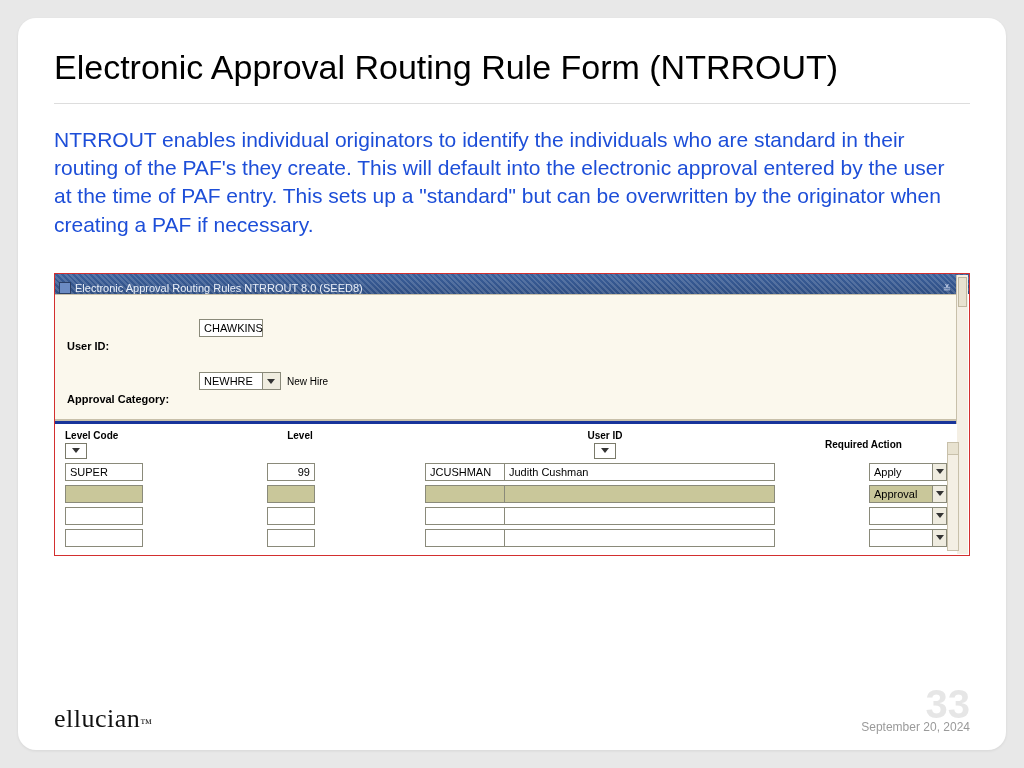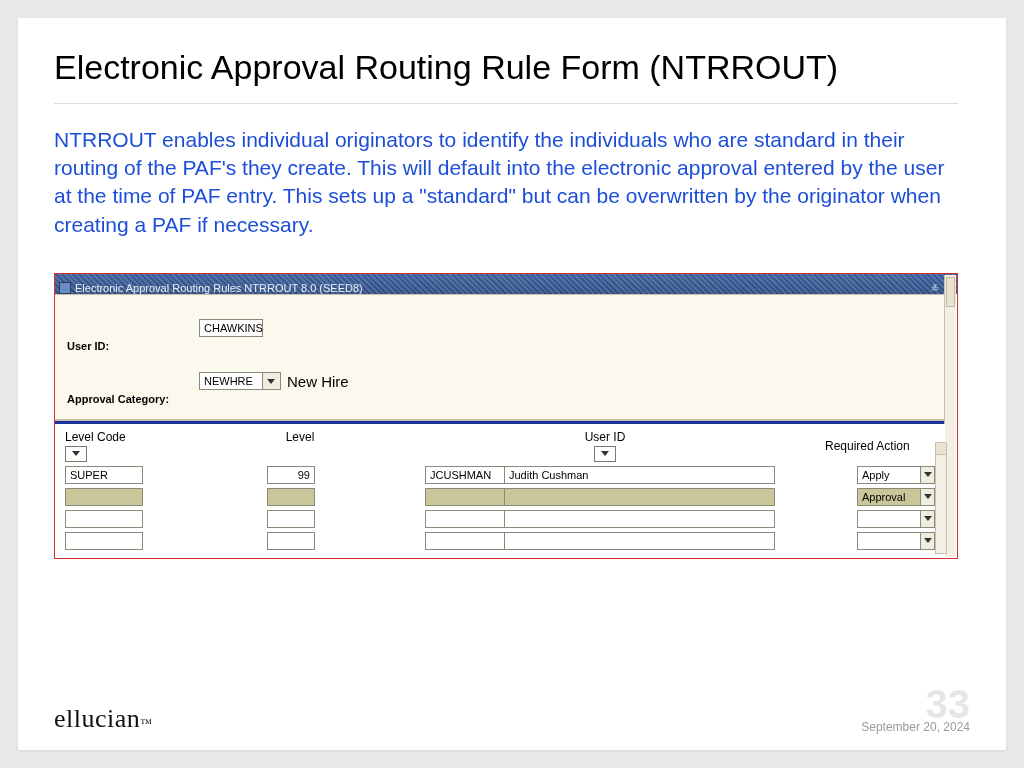--- a/index.html
+++ b/index.html
@@ -9,22 +9,22 @@
     width: 1024px;
     height: 768px;
     padding: 18px;
     position: relative;
     overflow: hidden;
   }
   .slide {
     background: #fff;
     width: 100%;
     height: 100%;
-    border-radius: 2px;
-    padding: 28px 48px 18px 36px;
+    border-radius: 18px;
+    padding: 28px 36px 18px 36px;
     position: relative;
     box-shadow: 0 1px 3px rgba(0,0,0,0.08);
   }
   .title {
     font-size: 34px;
     font-weight: 400;
     color: #000;
     line-height: 1.25;
     margin-bottom: 14px;
   }
@@ -98,31 +98,31 @@
   .kv-cat .code { width: 64px; }
   .kv-cat .dd {
     width: 18px; height: 18px; border: 1px solid #8a8a7a; border-left: none;
     background: #f0ede0; position: relative;
   }
   .kv-cat .dd::after {
     content: ""; position: absolute; left: 4px; top: 6px;
     border-left: 4px solid transparent; border-right: 4px solid transparent;
     border-top: 5px solid #333;
   }
-  .kv-cat .name { margin-left: 6px; font-size: 15px; }
+  .kv-cat .name { margin-left: 6px; font-size: 10px; }
 
   .blue-rule { height: 3px; background: #18349a; margin-right: 12px; }
 
   .grid-area {
     background: #fff;
     padding: 6px 10px 8px 10px;
     margin-right: 12px;
     position: relative;
   }
-  .ghead { display: flex; font-weight: normal; font-size: 12px; }
+  .ghead { display: flex; font-weight: bold; font-size: 10px; }
   .col-level-code { width: 140px; }
   .col-level { width: 190px; }
   .col-userid { width: 420px; }
   .col-action { flex: 1; text-align: left; padding-left: 10px; justify-content: center; }
   .ghead .hlabel { display: flex; flex-direction: column; align-items: flex-start; }
   .ghead .center { align-items: center; }
   .mini-dd {
     width: 22px; height: 16px; border: 1px solid #7a7a6a; background: #fff;
     margin-top: 2px; position: relative;
   }

